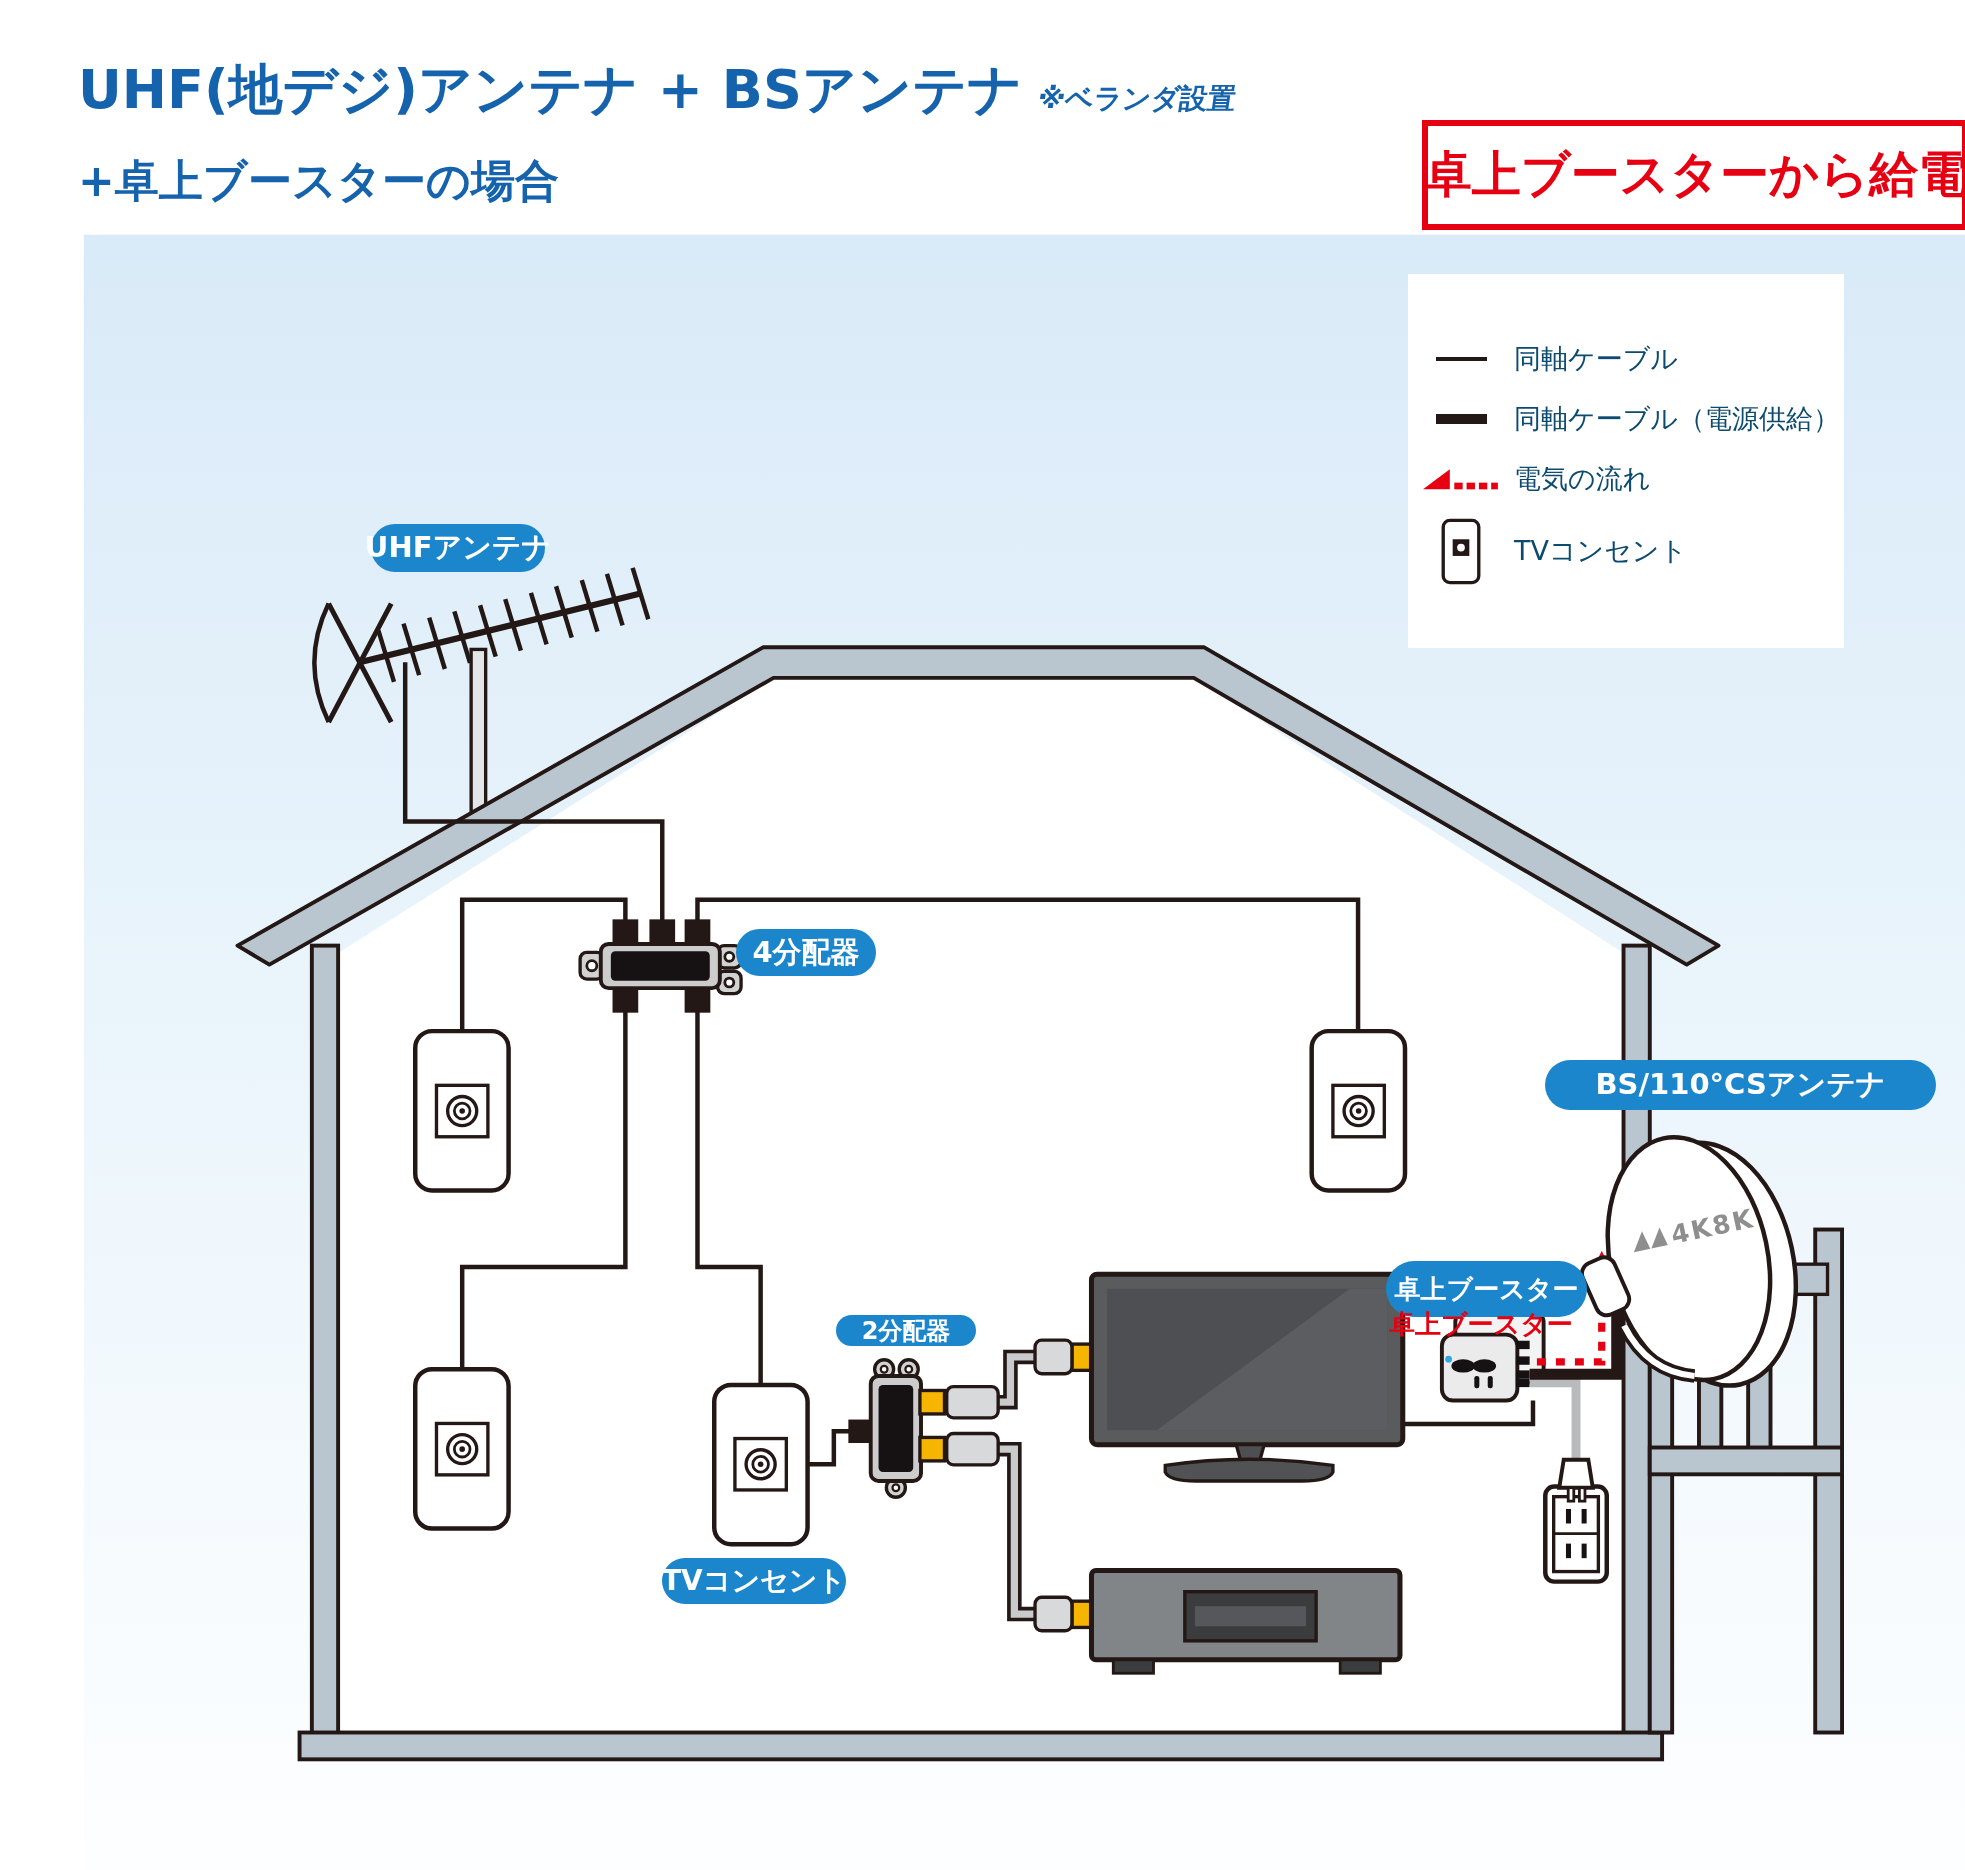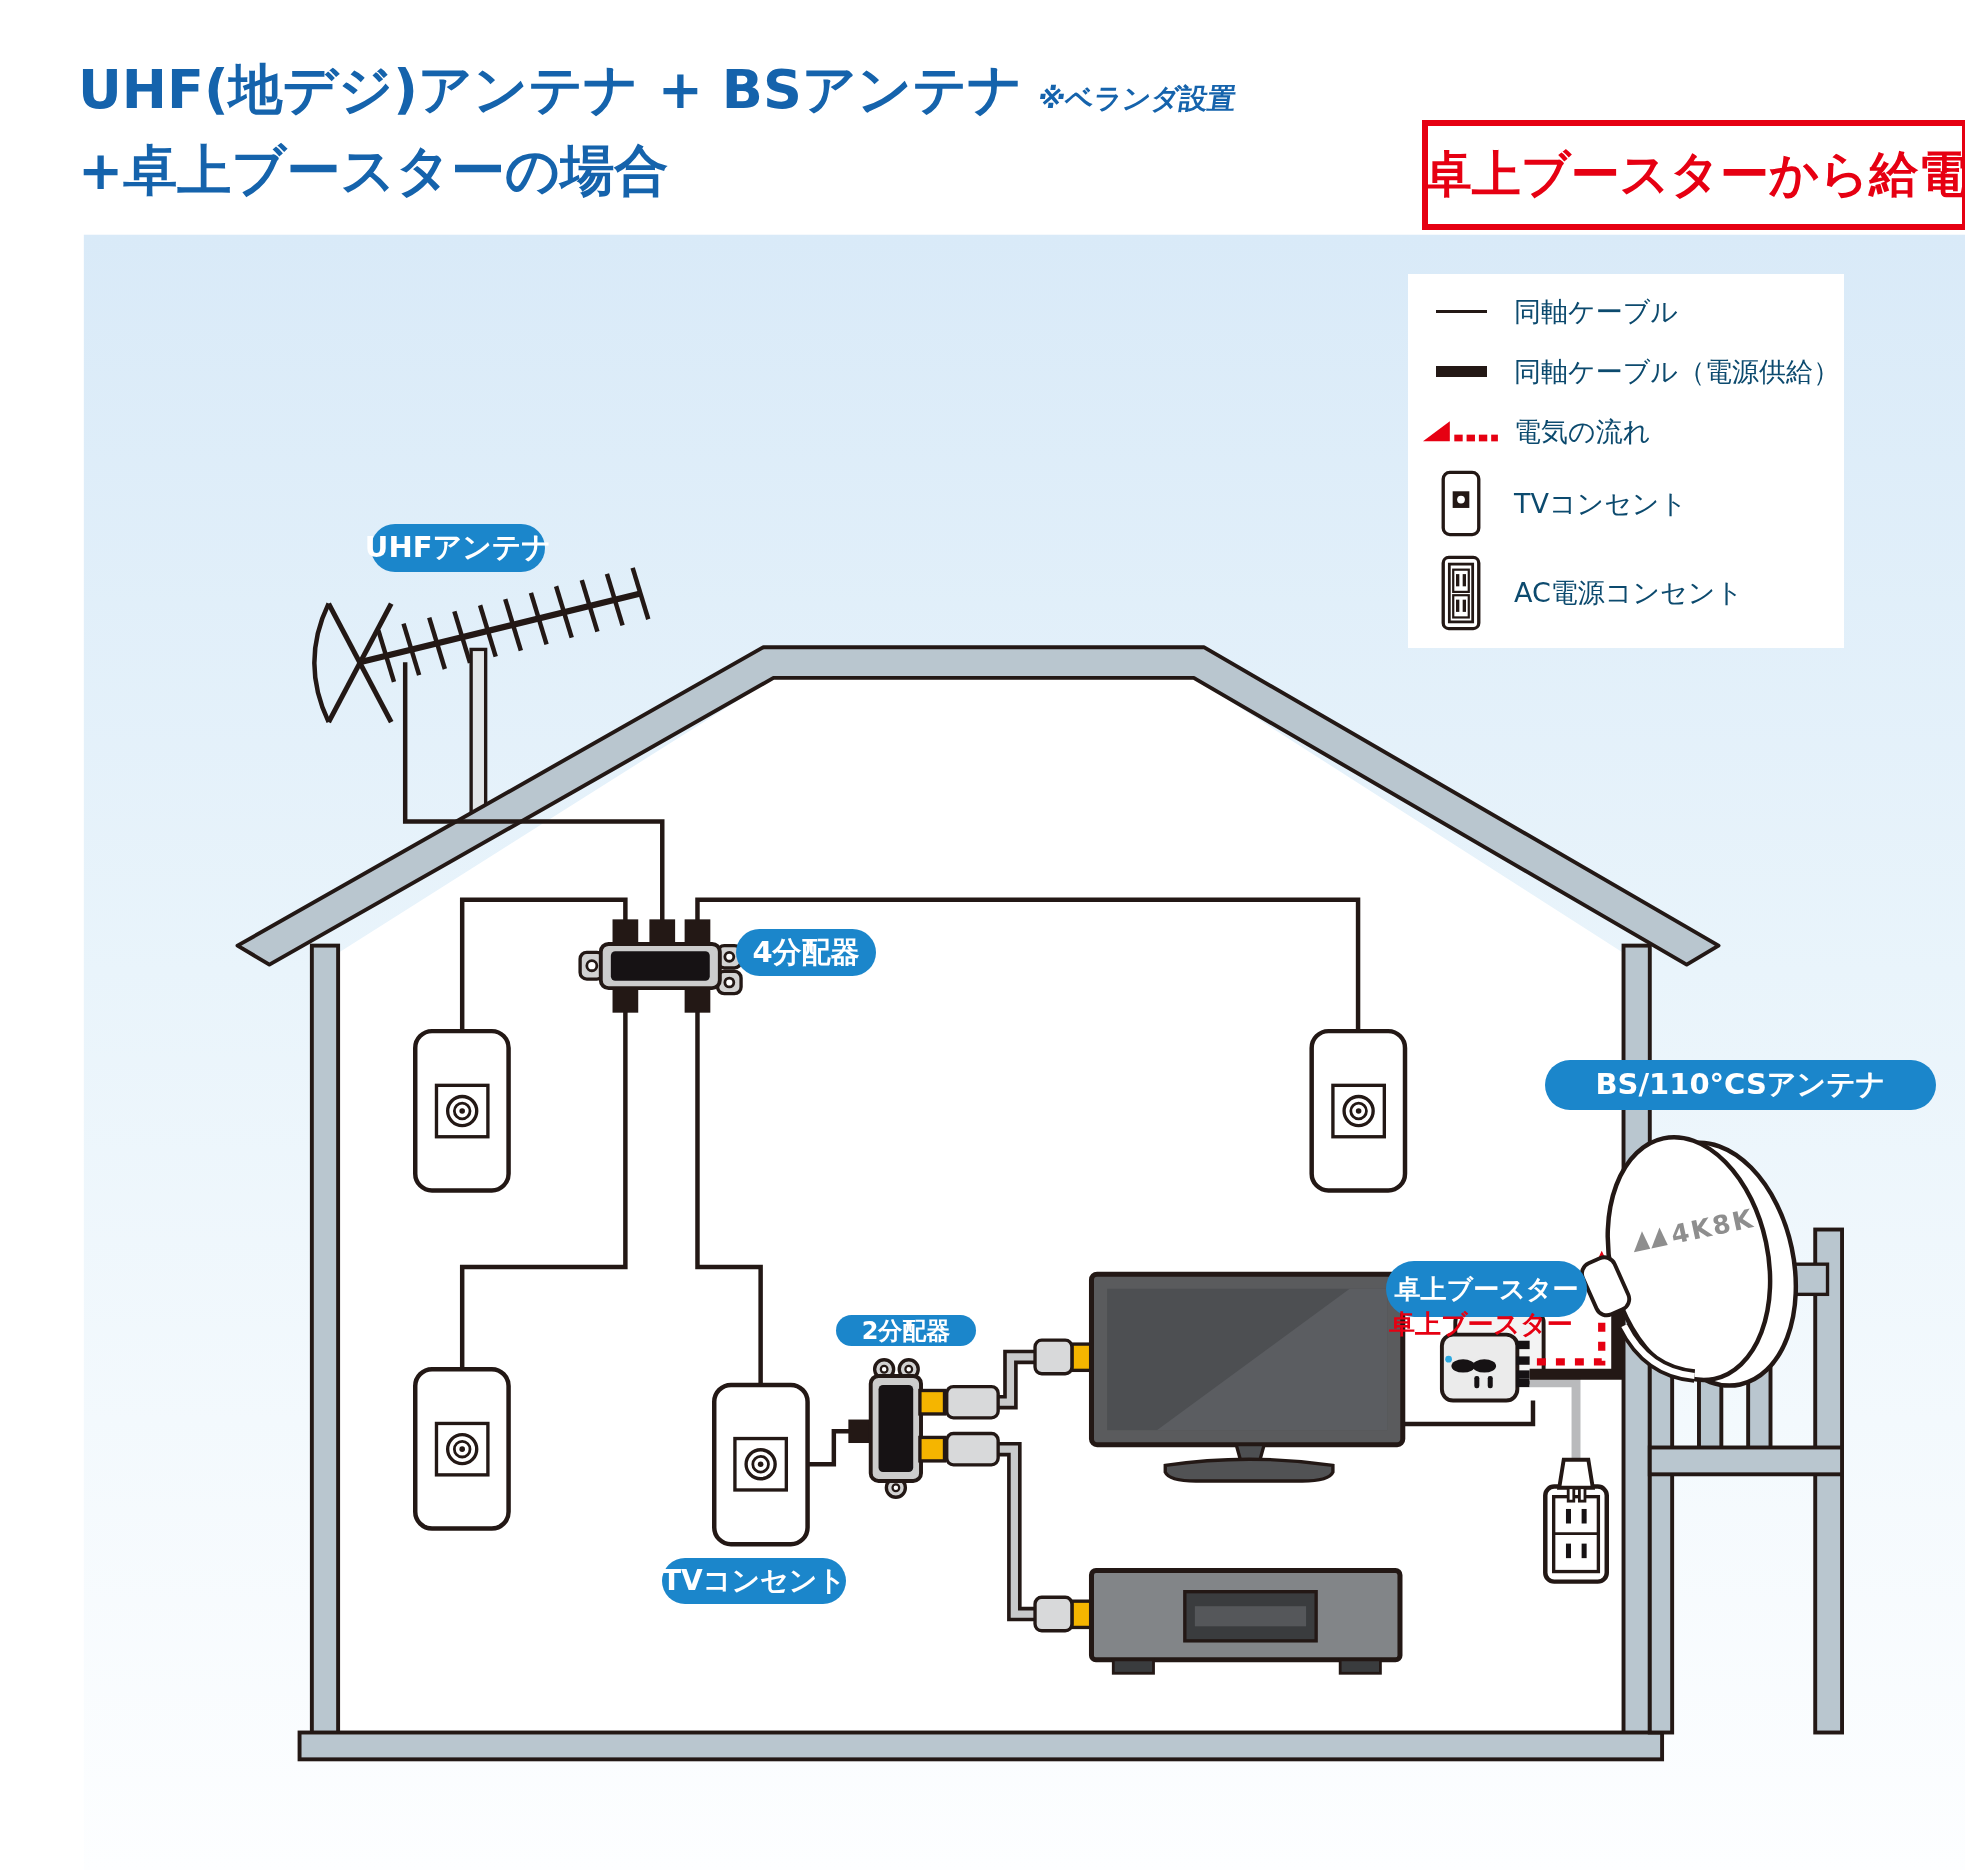--- a/index.html
+++ b/index.html
@@ -23,21 +23,21 @@
   .thickline{width:51px;height:10.6px;background:#231815;}
 </style>
 </head>
 <body>
 
 <div class="stage">
 
   <div class="title-line" style="top:54px;font-size:54px;">
     <span>UHF(地デジ)アンテナ + BSアンテナ</span><span class="title-note">※ベランダ設置</span>
   </div>
-  <div class="title-line" style="top:135px;font-size:54px;">+卓上ブースターの場合</div>
+  <div class="title-line" style="top:152px;font-size:44px;">+卓上ブースターの場合</div>
 
   <div class="badge">卓上ブースターから給電</div>
 
   <svg class="abs" style="left:0;top:0;" width="1965" height="1870" viewBox="0 0 3516 3346">
     <defs>
       <linearGradient id="bgGrad" x1="0" y1="0" x2="0" y2="1">
         <stop offset="0" stop-color="#d9eaf8"></stop>
         <stop offset="0.45" stop-color="#e9f4fb"></stop>
         <stop offset="1" stop-color="#fdfeff"></stop>
       </linearGradient>
@@ -264,35 +264,20 @@
     <div class="legend-row" style="min-height:84px;">
       <span class="legend-icon">
         <svg width="40" height="67" viewBox="0 0 72 120">
           <rect x="4" y="4" width="64" height="112" rx="12" fill="#fff" stroke="#231815" stroke-width="6"></rect>
           <rect x="21" y="38" width="30" height="30" fill="#231815"></rect>
           <circle cx="36" cy="53" r="7" fill="#fff"></circle>
         </svg>
       </span>
       <span class="legend-label">TVコンセント</span>
     </div>
-    <div class="legend-row" style="min-height:95px;">
-      <span class="legend-icon">
-        <svg width="40" height="76" viewBox="0 0 72 136">
-          <rect x="4" y="4" width="64" height="128" rx="10" fill="#fff" stroke="#231815" stroke-width="6"></rect>
-          <rect x="15" y="16" width="42" height="104" fill="#fff" stroke="#231815" stroke-width="5"></rect>
-          <rect x="22" y="26" width="28" height="40" fill="#fff" stroke="#231815" stroke-width="4"></rect>
-          <rect x="27" y="34" width="6" height="22" fill="#231815"></rect>
-          <rect x="39" y="34" width="6" height="22" fill="#231815"></rect>
-          <rect x="22" y="72" width="28" height="40" fill="#fff" stroke="#231815" stroke-width="4"></rect>
-          <rect x="27" y="80" width="6" height="22" fill="#231815"></rect>
-          <rect x="39" y="80" width="6" height="22" fill="#231815"></rect>
-        </svg>
-      </span>
-      <span class="legend-label">AC電源コンセント</span>
-    </div>
   </div>
 
   <div class="pill" style="left:371px;top:524px;width:174px;height:48px;font-size:29px;">UHFアンテナ</div>
 
   <div class="pill" style="left:736px;top:929px;width:140px;height:47px;font-size:29px;">4分配器</div>
 
   <div class="pill" style="left:836px;top:1315px;width:140px;height:31px;font-size:24px;">2分配器</div>
 
   <div class="pill" style="left:662px;top:1558px;width:184px;height:46px;font-size:28px;">TVコンセント</div>
 

